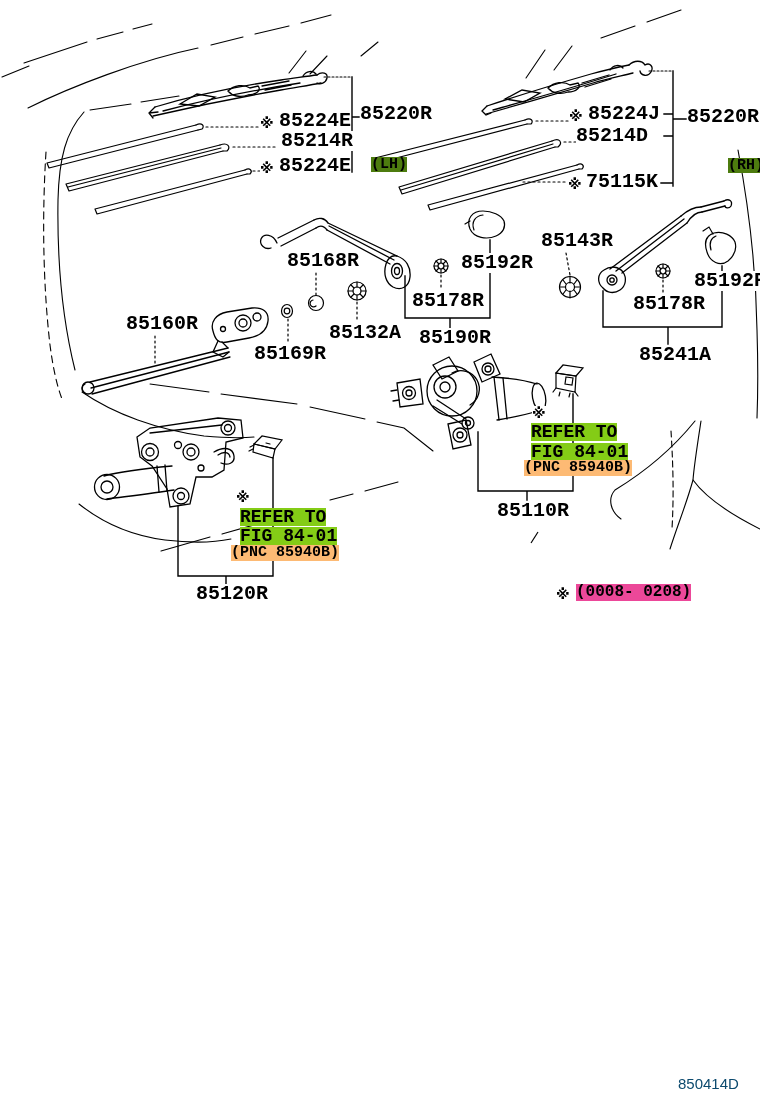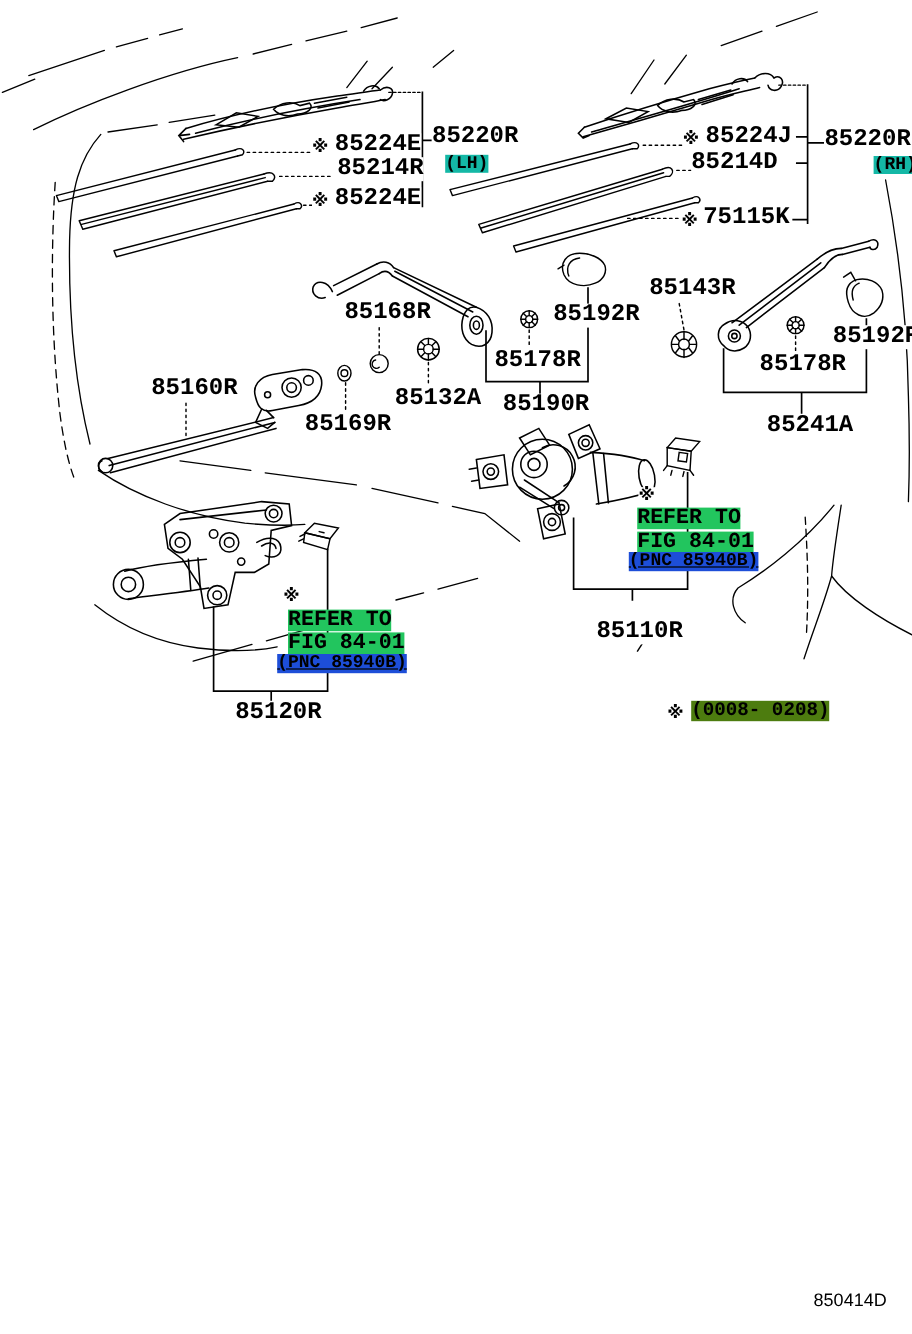--- a/index.html
+++ b/index.html
@@ -2,30 +2,30 @@
 <html><head>
 <meta charset="utf-8">
 <style>
   html,body{margin:0;padding:0;background:#fff;}
   .stage{position:relative;width:760px;height:1112px;background:#fff;overflow:hidden;
          font-family:"Liberation Mono",monospace;color:#000;}
   .stage svg{position:absolute;left:0;top:0;}
   .lbl{position:absolute;font:bold 20px "Liberation Mono",monospace;line-height:20px;
        background:#fff;white-space:pre;}
   .sub{position:absolute;font:bold 15px "Liberation Mono",monospace;line-height:15px;
-       background:#14b8a6;white-space:pre;}
+       background:#4d7c0f;white-space:pre;margin-top:28px;}
   .mk{position:absolute;font:bold 14px "DejaVu Sans",sans-serif;line-height:14px;
       background:#fff;}
   .note{position:absolute;font:bold 18px "Liberation Mono",monospace;line-height:18px;
-        background:#22c55e;white-space:pre;}
+        background:#84cc16;white-space:pre;}
   .note-sm{position:absolute;font:bold 15px "Liberation Mono",monospace;line-height:16px;
-        background:#1d4ed8;white-space:pre;text-decoration:underline;}
+        background:#fdba74;white-space:pre;}
   .appl{position:absolute;font:bold 16px "Liberation Mono",monospace;line-height:17px;
-        background:#4d7c0f;white-space:pre;}
-  .fig{position:absolute;font:15px "Liberation Sans",sans-serif;line-height:16px;color:#000000;}
+        background:#ec4899;white-space:pre;}
+  .fig{position:absolute;font:15px "Liberation Sans",sans-serif;line-height:16px;color:#0c4a6e;}
 </style>
 </head>
 <body>
 
 <div class="stage">
 
 <svg width="760" height="1112" viewBox="0 0 760 1112">
 
   <g stroke="#000" fill="none" stroke-width="1.1" stroke-linecap="round">
     <path d="M2,77 L29,66"></path>
@@ -254,21 +254,21 @@
   <div class="lbl" style="left:541px;top:231px">85143R</div>
   <div class="lbl" style="left:461px;top:253px">85192R</div>
   <div class="lbl" style="left:412px;top:291px">85178R</div>
   <div class="lbl" style="left:694px;top:271px">85192R</div>
   <div class="lbl" style="left:633px;top:294px">85178R</div>
   <div class="lbl" style="left:126px;top:314px">85160R</div>
   <div class="lbl" style="left:329px;top:323px">85132A</div>
   <div class="lbl" style="left:254px;top:344px">85169R</div>
   <div class="lbl" style="left:419px;top:328px">85190R</div>
   <div class="lbl" style="left:639px;top:345px">85241A</div>
-  <div class="lbl" style="left:497px;top:517px">85110R</div>
+  <div class="lbl" style="left:497px;top:501px">85110R</div>
   <div class="lbl" style="left:196px;top:584px">85120R</div>
 
   <div class="mk" style="left:236px;top:490px">※</div>
   <div class="note" style="left:240px;top:508px">REFER TO</div>
   <div class="note" style="left:240px;top:527px">FIG 84-01</div>
   <div class="note-sm" style="left:231px;top:545px">(PNC 85940B)</div>
 
   <div class="mk" style="left:532px;top:406px">※</div>
   <div class="note" style="left:531px;top:423px">REFER TO</div>
   <div class="note" style="left:531px;top:443px">FIG 84-01</div>

